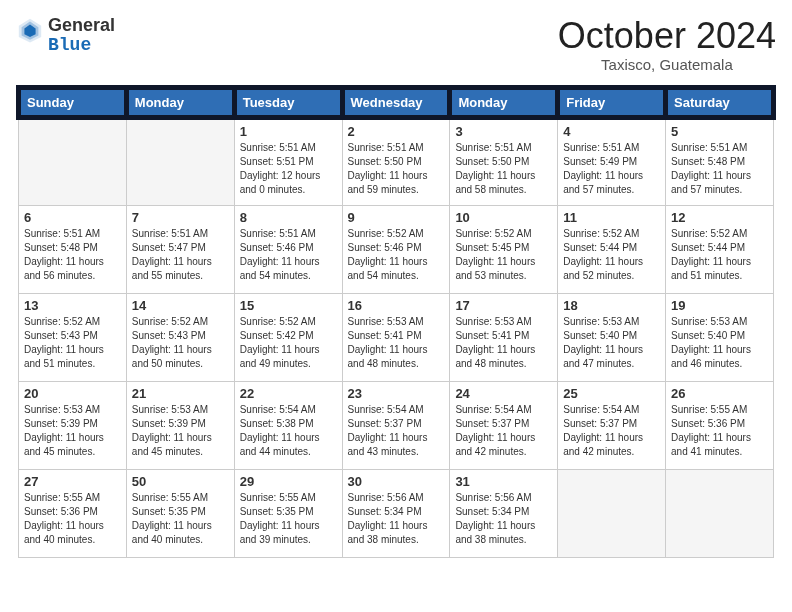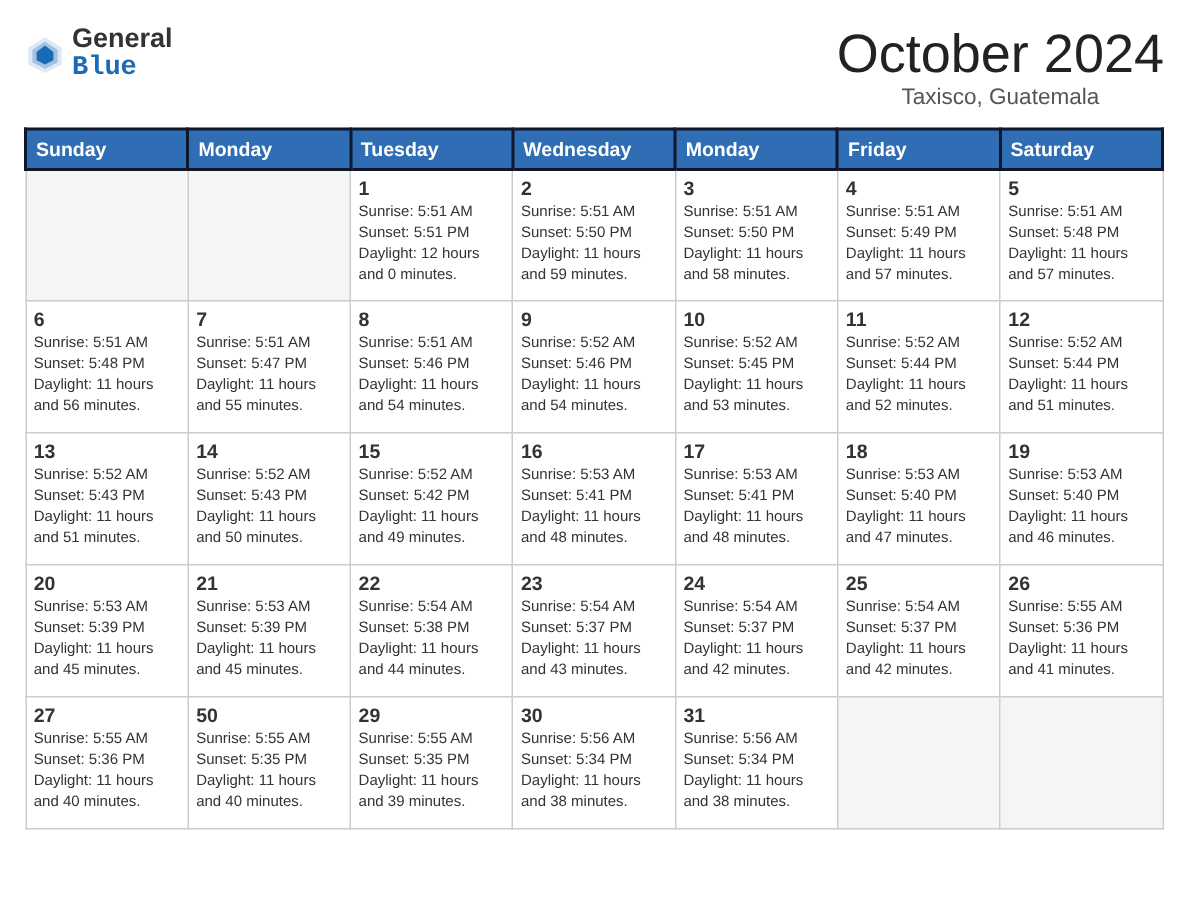--- a/index.html
+++ b/index.html
@@ -11,21 +11,21 @@
       padding: 16px;
     }
     .header {
       display: flex;
       justify-content: space-between;
       align-items: flex-start;
       margin-bottom: 12px;
     }
     .logo {
       display: flex;
-      align-items: center;
+      align-items: flex-start;
       gap: 4px;
     }
     .logo-text {
       display: flex;
       flex-direction: column;
       line-height: 1.1;
     }
     .logo-general {
       font-size: 18px;
       font-weight: bold;
@@ -59,21 +59,21 @@
       border-collapse: collapse;
       table-layout: fixed;
     }
     .calendar th {
       background: #2f6eb5;
       color: #fff;
       text-align: left;
       padding: 5px 6px;
       font-size: 13px;
       font-weight: bold;
-      border: 2px solid #0f172a;
+      border: 5px solid #0f172a;
     }
     .calendar td {
       vertical-align: top;
       border: 1px solid #ccc;
       padding: 4px 5px;
       height: 88px;
       font-size: 10.5px;
       color: #333;
       background: #fff;
     }

